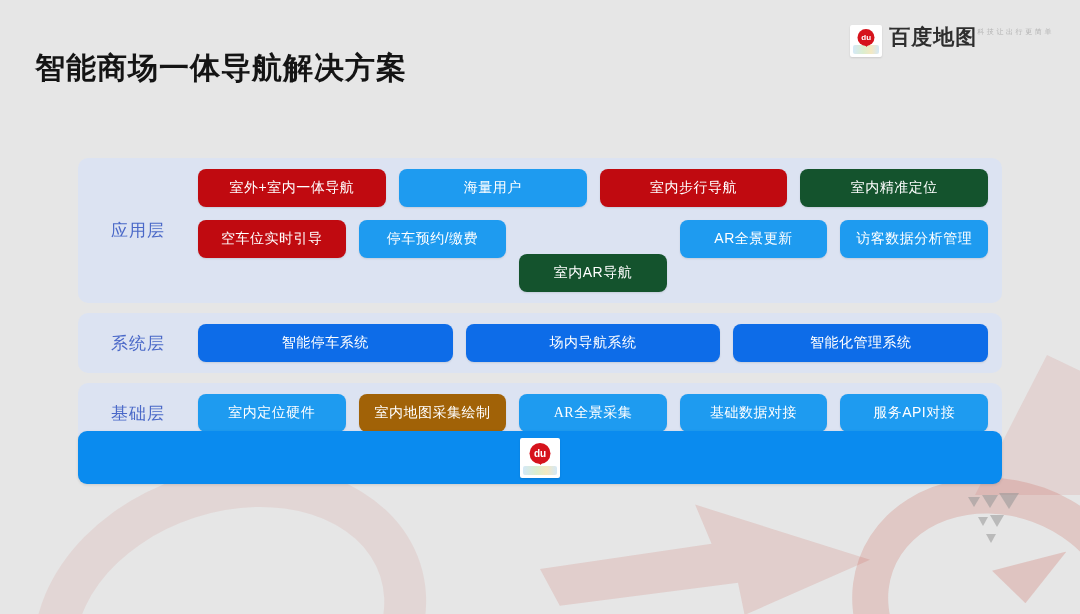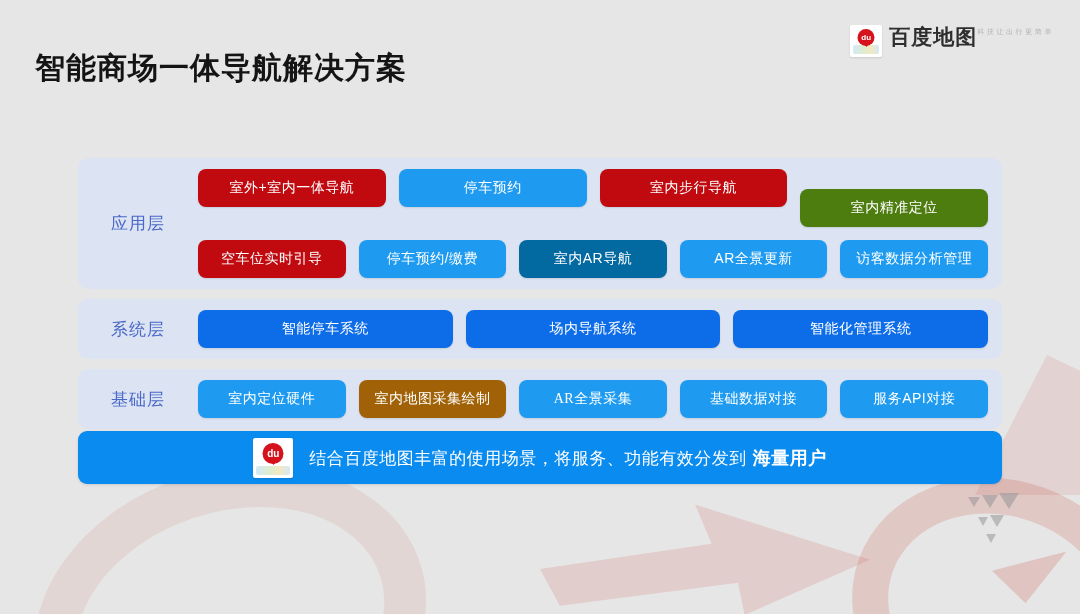--- a/index.html
+++ b/index.html
@@ -159,28 +159,28 @@
   </div>
 </div>
 
 <div class="content">
 
   <div class="panel">
     <div class="panel-label">应用层</div>
     <div class="rows">
       <div class="btn-row">
         <div class="node-btn" style="background-color: rgb(192, 10, 16);">室外+室内一体导航</div>
-        <div class="node-btn" style="background-color: rgb(30, 155, 240);">停车预约</div>
+        <div class="node-btn" style="background-color: rgb(30, 155, 240);">海量用户</div>
         <div class="node-btn" style="background-color: rgb(192, 10, 16);">室内步行导航</div>
-        <div class="node-btn" style="background-color: #4d7c0f; margin-top: 20px;">室内精准定位</div>
+        <div class="node-btn" style="background-color: #14532d;">室内精准定位</div>
       </div>
       <div class="btn-row">
         <div class="node-btn" style="background-color: rgb(192, 10, 16);">空车位实时引导</div>
         <div class="node-btn" style="background-color: rgb(30, 155, 240);">停车预约/缴费</div>
-        <div class="node-btn" style="background-color: #0369a1;">室内AR导航</div>
+        <div class="node-btn" style="background-color: #14532d; margin-top: 34px;">室内AR导航</div>
         <div class="node-btn" style="background-color: rgb(30, 155, 240);">AR全景更新</div>
         <div class="node-btn" style="background-color: rgb(30, 155, 240);">访客数据分析管理</div>
       </div>
     </div>
   </div>
 
   <div class="panel">
     <div class="panel-label">系统层</div>
     <div class="rows">
       <div class="btn-row">
@@ -204,16 +204,13 @@
     </div>
   </div>
 
 </div>
 
 <div class="banner">
   <div class="app-icon icon-40">
     <div class="pin">du</div>
     <div class="map-base"></div>
   </div>
-  <div>
-    <span class="banner-text">结合百度地图丰富的使用场景，将服务、功能有效分发到</span><span class="banner-highlight">海量用户</span>
-  </div>
 </div>
 
 </body></html>

